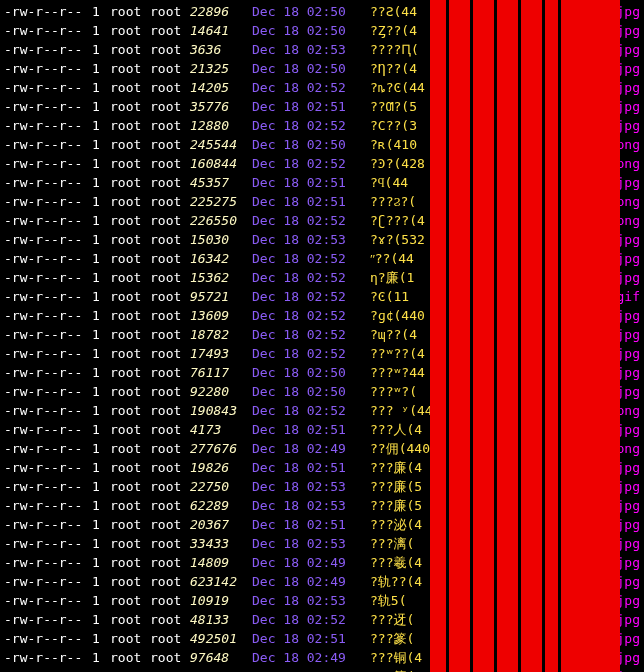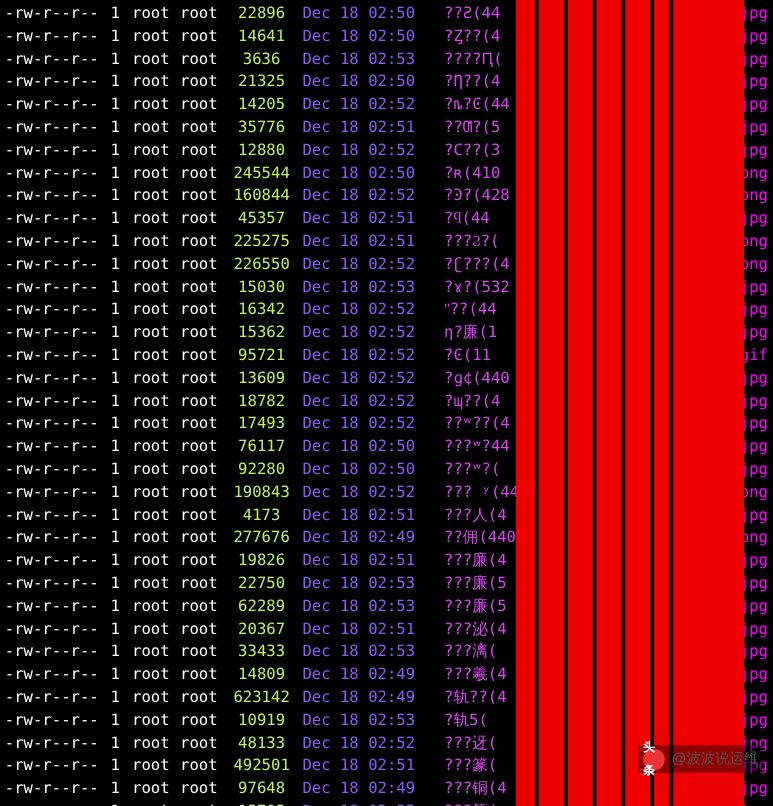--- a/index.html
+++ b/index.html
@@ -2,23 +2,23 @@
 <html><head>
 <meta charset="utf-8">
 <style>
   html,body{margin:0;padding:0;background:#000;font-family:monospace;font-size:13px;line-height:19px;width:644px;height:672px;overflow:hidden;}
   .terminal{padding:2px 4px;white-space:pre;}
   .row{display:flex;}
   .perm{width:88px;color:#fff;}
   .links{width:18px;color:#fff;}
   .owner{width:40px;color:#fff;}
   .group{width:40px;color:#fff;}
-  .size{width:56px;text-align:center;color:#bef264;}
+  .size{width:56px;text-align:left;color:#fef9c3;font-style:italic;}
   .date{width:118px;color:#8b5cf6;padding-left:6px;}
-  .fname-pre{color:#d946ef;}
+  .fname-pre{color:#fde047;}
   .fname-suf{color:#f0f;}
   .redblock{position:absolute;top:0;left:430px;width:190px;height:672px;background:#e00;}
   .redstripe{position:absolute;top:0;width:3px;height:672px;background:#000;}
   .watermark{position:absolute;right:8px;bottom:28px;display:flex;align-items:center;gap:6px;color:#555;font-family:sans-serif;font-size:12px;background:rgba(0,0,0,0.4);padding:2px 4px;}
   .wm-logo{width:18px;height:18px;border-radius:50%;background:#e33;color:#fff;font-size:10px;display:flex;align-items:center;justify-content:center;font-weight:bold;}
   .wrap{position:relative;width:644px;height:672px;}
 </style>
 </head>
 <body>
 <div class="wrap">
@@ -26,18 +26,14 @@
 <div class="terminal" id="term"><div class="row"><span class="perm">-rw-r--r--</span><span class="links">1</span><span class="owner">root</span><span class="group">root</span><span class="size">22896</span><span class="date">Dec 18 02:50</span><span class="fname-pre">??Ƨ(44</span><span style="flex:1"></span><span class="fname-suf">0).jpg</span></div><div class="row"><span class="perm">-rw-r--r--</span><span class="links">1</span><span class="owner">root</span><span class="group">root</span><span class="size">14641</span><span class="date">Dec 18 02:50</span><span class="fname-pre">?Ȥ??(4</span><span style="flex:1"></span><span class="fname-suf">16).jpg</span></div><div class="row"><span class="perm">-rw-r--r--</span><span class="links">1</span><span class="owner">root</span><span class="group">root</span><span class="size">3636</span><span class="date">Dec 18 02:53</span><span class="fname-pre">????Ԥ(</span><span style="flex:1"></span><span class="fname-suf">75).jpg</span></div><div class="row"><span class="perm">-rw-r--r--</span><span class="links">1</span><span class="owner">root</span><span class="group">root</span><span class="size">21325</span><span class="date">Dec 18 02:50</span><span class="fname-pre">?Ƞ??(4</span><span style="flex:1"></span><span class="fname-suf">7).jpg</span></div><div class="row"><span class="perm">-rw-r--r--</span><span class="links">1</span><span class="owner">root</span><span class="group">root</span><span class="size">14205</span><span class="date">Dec 18 02:52</span><span class="fname-pre">?ȵ?Ͼ(44</span><span style="flex:1"></span><span class="fname-suf">7).jpg</span></div><div class="row"><span class="perm">-rw-r--r--</span><span class="links">1</span><span class="owner">root</span><span class="group">root</span><span class="size">35776</span><span class="date">Dec 18 02:51</span><span class="fname-pre">??Ƣ?(5</span><span style="flex:1"></span><span class="fname-suf">18).jpg</span></div><div class="row"><span class="perm">-rw-r--r--</span><span class="links">1</span><span class="owner">root</span><span class="group">root</span><span class="size">12880</span><span class="date">Dec 18 02:52</span><span class="fname-pre">?Ϲ??(3</span><span style="flex:1"></span><span class="fname-suf">3X).jpg</span></div><div class="row"><span class="perm">-rw-r--r--</span><span class="links">1</span><span class="owner">root</span><span class="group">root</span><span class="size">245544</span><span class="date">Dec 18 02:50</span><span class="fname-pre">?ʀ(410</span><span style="flex:1"></span><span class="fname-suf">).png</span></div><div class="row"><span class="perm">-rw-r--r--</span><span class="links">1</span><span class="owner">root</span><span class="group">root</span><span class="size">160844</span><span class="date">Dec 18 02:52</span><span class="fname-pre">?Ͽ?(428</span><span style="flex:1"></span><span class="fname-suf">).png</span></div><div class="row"><span class="perm">-rw-r--r--</span><span class="links">1</span><span class="owner">root</span><span class="group">root</span><span class="size">45357</span><span class="date">Dec 18 02:51</span><span class="fname-pre">?ϥ(44</span><span style="flex:1"></span><span class="fname-suf">3X).jpg</span></div><div class="row"><span class="perm">-rw-r--r--</span><span class="links">1</span><span class="owner">root</span><span class="group">root</span><span class="size">225275</span><span class="date">Dec 18 02:51</span><span class="fname-pre">???Ϩ?(</span><span style="flex:1"></span><span class="fname-suf">73).png</span></div><div class="row"><span class="perm">-rw-r--r--</span><span class="links">1</span><span class="owner">root</span><span class="group">root</span><span class="size">226550</span><span class="date">Dec 18 02:52</span><span class="fname-pre">?ʗ???(4</span><span style="flex:1"></span><span class="fname-suf">14).png</span></div><div class="row"><span class="perm">-rw-r--r--</span><span class="links">1</span><span class="owner">root</span><span class="group">root</span><span class="size">15030</span><span class="date">Dec 18 02:53</span><span class="fname-pre">?ɤ?(532</span><span style="flex:1"></span><span class="fname-suf">).jpg</span></div><div class="row"><span class="perm">-rw-r--r--</span><span class="links">1</span><span class="owner">root</span><span class="group">root</span><span class="size">16342</span><span class="date">Dec 18 02:52</span><span class="fname-pre">ʺ??(44</span><span style="flex:1"></span><span class="fname-suf">).jpg</span></div><div class="row"><span class="perm">-rw-r--r--</span><span class="links">1</span><span class="owner">root</span><span class="group">root</span><span class="size">15362</span><span class="date">Dec 18 02:52</span><span class="fname-pre">η?廉(1</span><span style="flex:1"></span><span class="fname-suf">5).jpg</span></div><div class="row"><span class="perm">-rw-r--r--</span><span class="links">1</span><span class="owner">root</span><span class="group">root</span><span class="size">95721</span><span class="date">Dec 18 02:52</span><span class="fname-pre">?Ͼ(11</span><span style="flex:1"></span><span class="fname-suf">2).gif</span></div><div class="row"><span class="perm">-rw-r--r--</span><span class="links">1</span><span class="owner">root</span><span class="group">root</span><span class="size">13609</span><span class="date">Dec 18 02:52</span><span class="fname-pre">?ɡ¢(440</span><span style="flex:1"></span><span class="fname-suf">).jpg</span></div><div class="row"><span class="perm">-rw-r--r--</span><span class="links">1</span><span class="owner">root</span><span class="group">root</span><span class="size">18782</span><span class="date">Dec 18 02:52</span><span class="fname-pre">?ɰ??(4</span><span style="flex:1"></span><span class="fname-suf">35).jpg</span></div><div class="row"><span class="perm">-rw-r--r--</span><span class="links">1</span><span class="owner">root</span><span class="group">root</span><span class="size">17493</span><span class="date">Dec 18 02:52</span><span class="fname-pre">??ʷ??(4</span><span style="flex:1"></span><span class="fname-suf">37).jpg</span></div><div class="row"><span class="perm">-rw-r--r--</span><span class="links">1</span><span class="owner">root</span><span class="group">root</span><span class="size">76117</span><span class="date">Dec 18 02:50</span><span class="fname-pre">???ʷ?44</span><span style="flex:1"></span><span class="fname-suf">8_9.jpg</span></div><div class="row"><span class="perm">-rw-r--r--</span><span class="links">1</span><span class="owner">root</span><span class="group">root</span><span class="size">92280</span><span class="date">Dec 18 02:50</span><span class="fname-pre">???ʷ?(</span><span style="flex:1"></span><span class="fname-suf">18).jpg</span></div><div class="row"><span class="perm">-rw-r--r--</span><span class="links">1</span><span class="owner">root</span><span class="group">root</span><span class="size">190843</span><span class="date">Dec 18 02:52</span><span class="fname-pre">??? ʸ(440</span><span style="flex:1"></span><span class="fname-suf">   png</span></div><div class="row"><span class="perm">-rw-r--r--</span><span class="links">1</span><span class="owner">root</span><span class="group">root</span><span class="size">4173</span><span class="date">Dec 18 02:51</span><span class="fname-pre">???人(4</span><span style="flex:1"></span><span class="fname-suf">1X).jpg</span></div><div class="row"><span class="perm">-rw-r--r--</span><span class="links">1</span><span class="owner">root</span><span class="group">root</span><span class="size">277676</span><span class="date">Dec 18 02:49</span><span class="fname-pre">??佣(440</span><span style="flex:1"></span><span class="fname-suf">).png</span></div><div class="row"><span class="perm">-rw-r--r--</span><span class="links">1</span><span class="owner">root</span><span class="group">root</span><span class="size">19826</span><span class="date">Dec 18 02:51</span><span class="fname-pre">???廉(4</span><span style="flex:1"></span><span class="fname-suf">13).jpg</span></div><div class="row"><span class="perm">-rw-r--r--</span><span class="links">1</span><span class="owner">root</span><span class="group">root</span><span class="size">22750</span><span class="date">Dec 18 02:53</span><span class="fname-pre">???廉(5</span><span style="flex:1"></span><span class="fname-suf">58).jpg</span></div><div class="row"><span class="perm">-rw-r--r--</span><span class="links">1</span><span class="owner">root</span><span class="group">root</span><span class="size">62289</span><span class="date">Dec 18 02:53</span><span class="fname-pre">???廉(5</span><span style="flex:1"></span><span class="fname-suf">41).jpg</span></div><div class="row"><span class="perm">-rw-r--r--</span><span class="links">1</span><span class="owner">root</span><span class="group">root</span><span class="size">20367</span><span class="date">Dec 18 02:51</span><span class="fname-pre">???泌(4</span><span style="flex:1"></span><span class="fname-suf">1X).jpg</span></div><div class="row"><span class="perm">-rw-r--r--</span><span class="links">1</span><span class="owner">root</span><span class="group">root</span><span class="size">33433</span><span class="date">Dec 18 02:53</span><span class="fname-pre">???漓(</span><span style="flex:1"></span><span class="fname-suf">53).jpg</span></div><div class="row"><span class="perm">-rw-r--r--</span><span class="links">1</span><span class="owner">root</span><span class="group">root</span><span class="size">14809</span><span class="date">Dec 18 02:49</span><span class="fname-pre">???羲(4</span><span style="flex:1"></span><span class="fname-suf">14).jpg</span></div><div class="row"><span class="perm">-rw-r--r--</span><span class="links">1</span><span class="owner">root</span><span class="group">root</span><span class="size">623142</span><span class="date">Dec 18 02:49</span><span class="fname-pre">?轨??(4</span><span style="flex:1"></span><span class="fname-suf">32).jpg</span></div><div class="row"><span class="perm">-rw-r--r--</span><span class="links">1</span><span class="owner">root</span><span class="group">root</span><span class="size">10919</span><span class="date">Dec 18 02:53</span><span class="fname-pre">?轨5(</span><span style="flex:1"></span><span class="fname-suf">6).jpg</span></div><div class="row"><span class="perm">-rw-r--r--</span><span class="links">1</span><span class="owner">root</span><span class="group">root</span><span class="size">48133</span><span class="date">Dec 18 02:52</span><span class="fname-pre">???迓(</span><span style="flex:1"></span><span class="fname-suf">19).jpg</span></div><div class="row"><span class="perm">-rw-r--r--</span><span class="links">1</span><span class="owner">root</span><span class="group">root</span><span class="size">492501</span><span class="date">Dec 18 02:51</span><span class="fname-pre">???篆(</span><span style="flex:1"></span><span class="fname-suf">13).jpg</span></div><div class="row"><span class="perm">-rw-r--r--</span><span class="links">1</span><span class="owner">root</span><span class="group">root</span><span class="size">97648</span><span class="date">Dec 18 02:49</span><span class="fname-pre">???铜(4</span><span style="flex:1"></span><span class="fname-suf">).jpg</span></div><div class="row"><span class="perm">-rw-r--r--</span><span class="links">1</span><span class="owner">root</span><span class="group">root</span><span class="size">15705</span><span class="date">Dec 18 02:53</span><span class="fname-pre">???纂(</span><span style="flex:1"></span><span class="fname-suf">).jpg</span></div></div>
 
 <div class="redblock"></div>
 <div class="redstripe" style="left:446px"></div>
 <div class="redstripe" style="left:470px"></div>
 <div class="redstripe" style="left:494px"></div>
 <div class="redstripe" style="left:518px"></div>
 <div class="redstripe" style="left:542px"></div>
 <div class="redstripe" style="left:558px"></div>
 
-<div class="watermark">
-  <div class="wm-logo">头条</div>
-  <span>@波波说运维</span>
-</div>
 
 </div>
 
 </body></html>

